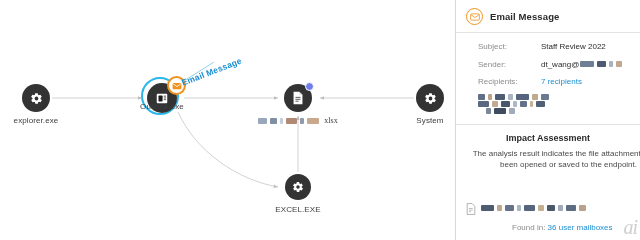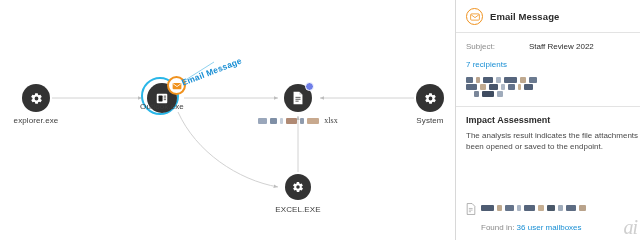--- a/index.html
+++ b/index.html
@@ -85,43 +85,43 @@
     padding:8px 10px 7px 10px;border-bottom:1px solid #e3e3e3;
   }
   .head-icon{
     width:17px;height:17px;border-radius:50%;
     border:1.5px solid #f0921e;box-sizing:border-box;
     display:flex;align-items:center;justify-content:center;flex:0 0 17px;
   }
   .head-title{font-size:9.5px;font-weight:bold;color:#2b2b2b;letter-spacing:.1px;}
 
   .fields{padding:8px 10px 7px 10px;border-bottom:1px solid #e3e3e3;}
-  .frow{display:flex;align-items:center;margin-bottom:6.5px;}
+  .frow{display:flex;align-items:center;margin-bottom:6.5px;margin-left:12px;}
   .frow:last-child{margin-bottom:2px;}
   .fkey{
     flex:0 0 63px;font-size:8px;color:#8b8b8b;line-height:11px;
     white-space:nowrap;
   }
   .fval{font-size:8px;color:#2b2b2b;line-height:11px;white-space:nowrap;}
   .fval.link{color:#1a8fd4;}
   .fval.stack{white-space:normal;line-height:7px;}
 
-  .impact{padding:8px 10px 4px 10px;}
+  .impact{padding:8px 10px 4px 10px;text-align:center;}
   .impact-title{font-size:9px;font-weight:bold;color:#2b2b2b;margin-bottom:5px;}
   .impact-body{
     font-size:8px;color:#4a4a4a;line-height:11px;
     width:205px;              
   }
 
   .found-row{
     position:absolute;left:10px;bottom:6px;right:6px;
     display:flex;align-items:flex-start;gap:5px;
   }
   .doc-mini{flex:0 0 10px;margin-top:3px;}
-  .found-text{font-size:8px;color:#8b8b8b;line-height:10px;white-space:nowrap;}
+  .found-text{font-size:8px;color:#8b8b8b;line-height:10px;white-space:nowrap;margin-left:31px;}
   .found-text .num{color:#1a8fd4;}
   .found-redact{line-height:0;margin-bottom:2px;white-space:nowrap;}
 
   .watermark{
     position:absolute;right:3px;bottom:4px;
     font-family:"Liberation Serif", serif;
     font-size:20px;font-style:italic;color:#cfcfcf;line-height:18px;
     letter-spacing:-1px;
   }
 </style>
@@ -236,22 +236,27 @@
       <span class="head-title">Email Message</span>
     </div>
 
     <div class="fields">
 
       <div class="frow">
         <span class="fkey">Subject:</span>
         <span class="fval">Staff Review 2022</span>
       </div>
 
-
-      <div class="frow">
+      <div class="frow">
+        <span class="fkey">Sender:</span>
+        <span class="fval"><span>dt_wang@</span><span class="redact" style="width:14px;background:#6e7e95;margin-left:1px;"></span><span class="redact" style="width:9px;background:#4d5a70;"></span><span class="redact" style="width:4px;background:#a8b2c1;"></span><span class="redact" style="width:6px;background:#c0a88f;"></span></span>
+      </div>
+
+      <div class="frow">
+        <span class="fkey">Recipients:</span>
         <span class="fval link">7 recipients</span>
       </div>
 
 
 
 
       <div class="frow">
         <span class="fval stack">
           <span class="redact" style="width:7px;background:#5f6f86;"></span><span class="redact" style="width:4px;background:#b9a38d;"></span><span class="redact" style="width:10px;background:#4e5d74;"></span><span class="redact" style="width:5px;background:#a9b4c3;"></span><span class="redact" style="width:13px;background:#56657d;"></span><span class="redact" style="width:6px;background:#bfa98f;"></span><span class="redact" style="width:8px;background:#6b7a90;"></span><br>
           <span class="redact" style="width:11px;background:#5a6980;"></span><span class="redact" style="width:6px;background:#c2ab90;"></span><span class="redact" style="width:9px;background:#48566c;"></span><span class="redact" style="width:4px;background:#aeb8c6;"></span><span class="redact" style="width:7px;background:#63728a;"></span><span class="redact" style="width:3px;background:#c8b294;"></span><span class="redact" style="width:9px;background:#516077;"></span><br>

